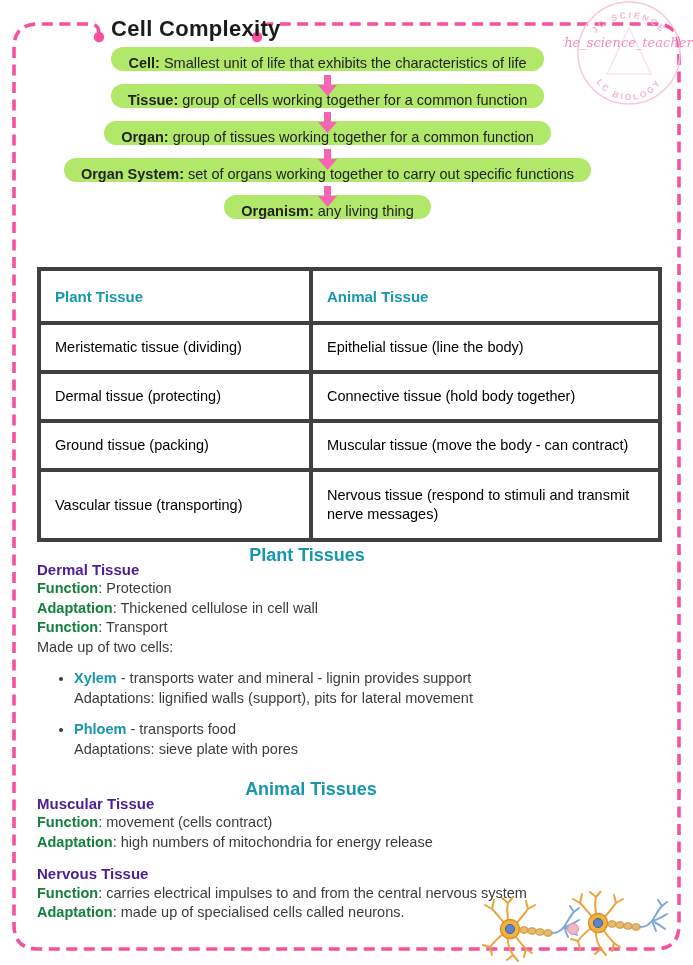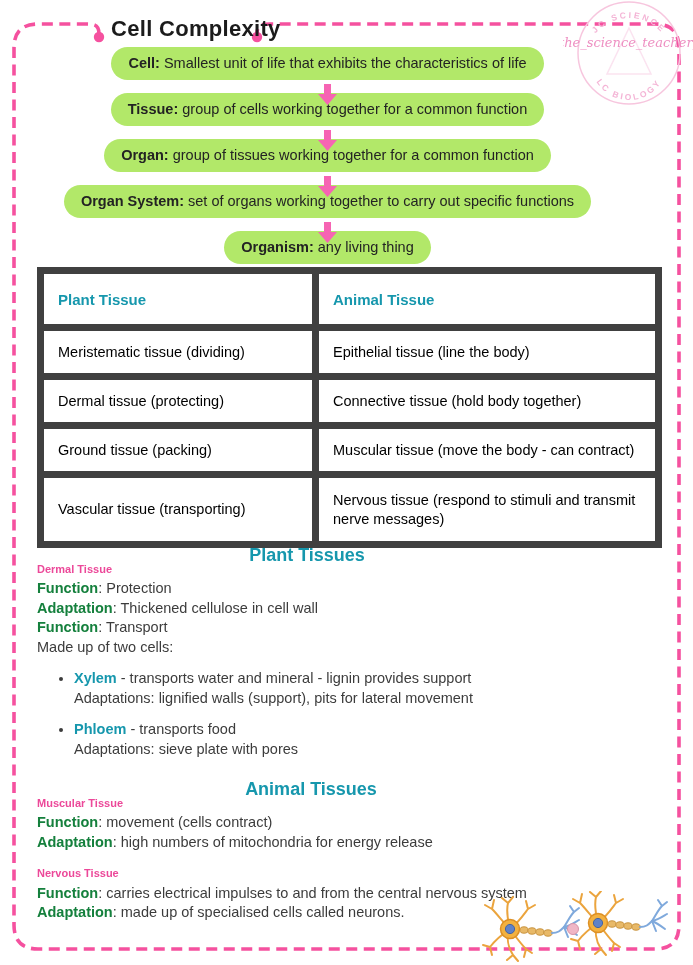--- a/index.html
+++ b/index.html
@@ -17,46 +17,46 @@
     font-size:22px;font-weight:bold;color:#1b1b1b;letter-spacing:.3px;
   }
   .logo{position:absolute;left:563px;top:0;width:130px;height:112px;z-index:2;}
   
   .banners{
     position:absolute;left:0;right:0;top:47px;z-index:2;
     display:flex;flex-direction:column;align-items:center;
     transform:translateX(-19px);
   }
   .banner{
-    background:#b2e869;border-radius:17px;height:33px;line-height:33px;
+    background:#b2e869;border-radius:17px;height:24px;line-height:33px;
     padding:0 17px;font-size:14.5px;color:#232323;white-space:nowrap;
     margin-bottom:13px;
   }
   .banner b{font-weight:bold;}
   .arrow-wrap{height:0;position:relative;z-index:3;width:19px;}
   .arrow-wrap svg{position:absolute;left:0;top:-9px;}
   
   table.tissue{
     position:absolute;left:37px;top:267px;z-index:2;
     width:625px;border-collapse:collapse;table-layout:fixed;
   }
   table.tissue th, table.tissue td{
-    border:7px solid #404040;text-align:left;vertical-align:middle;
+    border:4px solid #404040;text-align:left;vertical-align:middle;
     padding:0 14px;
   }
   table.tissue th{color:#1697ad;font-size:15px;height:50px;font-weight:bold;}
   table.tissue td{color:#000000;font-size:14.5px;line-height:19px;}
   .col1{width:240px;}
   tr.r{height:49px;} tr.rlast{height:70px;}
   
   .section{position:absolute;left:37px;z-index:2;font-size:14.5px;line-height:19.5px;color:#3c3c3c;}
   #plant-section{top:546px;width:605px;}
   #animal-section{top:780px;width:625px;}
   .section-head{width:540px;text-align:center;color:#1697ad;font-weight:bold;font-size:18px;margin-bottom:-6px;}
-  .tissue-name{color:#ec4899;font-weight:bold;font-size:11px;margin-top:10px;}
+  .tissue-name{color:#4c1d95;font-weight:bold;font-size:15px;margin-top:10px;}
   .tissue-name.first{margin-top:0;}
   .tissue-name.gap{margin-top:12px;}
   .lbl{color:#15803d;font-weight:bold;}
   .tline{white-space:normal;}
   .narrow{max-width:502px;}
   ul.cells{margin:0;padding-left:25px;list-style:disc;}
   ul.cells li{margin:12px;}
   .bterm{color:#1697ad;font-weight:bold;}
   
   .neurons{position:absolute;left:480px;top:891px;width:188px;height:72px;z-index:2;}

